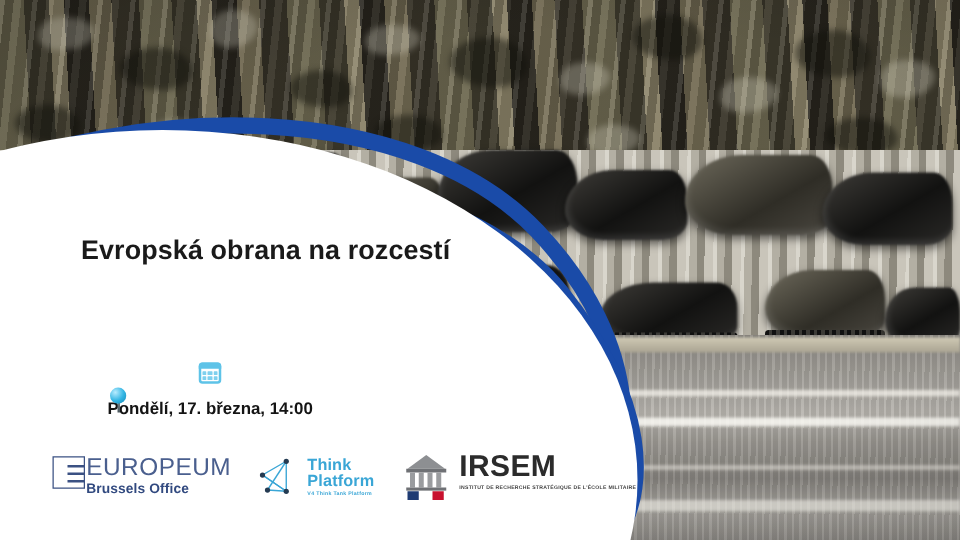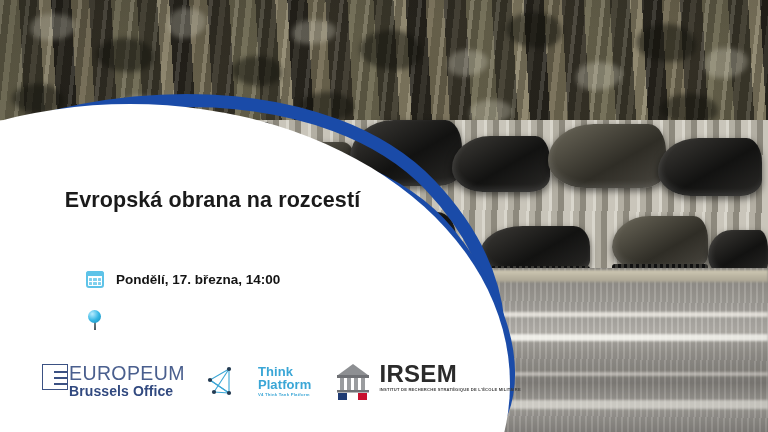--- a/index.html
+++ b/index.html
@@ -107,21 +107,21 @@
     text-align:center; font-size:15.5px; font-style:italic;
     font-weight:500; color:#1f1f1f; letter-spacing:.1px;
   }
 
   .info-row {
     position:absolute; display:flex; align-items:center; gap:12px;
   }
   .info-row .label {
     font-size:13.5px; font-weight:bold; color:#141414; white-space:nowrap;
   }
-  .row-date { left:86px; top:270px; }
+  .row-date { left:86px; top:289px;flex-direction:column; }
   .row-place { left:86px; top:310px; }
 
   
   .cal { width:18px; height:18px; position:relative; }
   .cal .body {
     position:absolute; inset:1px 0 0 0; border:2px solid #5ec3e8;
     border-radius:3px; background:#ffffff;
   }
   .cal .top {
     position:absolute; left:0; top:1px; width:18px; height:5px;
@@ -161,26 +161,26 @@
   }
   .eu-mark i:nth-child(1){ top:6px;  width:14px; }
   .eu-mark i:nth-child(2){ top:12px; width:14px; }
   .eu-mark i:nth-child(3){ top:18px; width:14px; }
   .eu-text { line-height:1; }
   .eu-word {
     font-size:19.5px; color:#4a5f8e; letter-spacing:.4px;
     font-weight:400; white-space:nowrap;
   }
   .eu-sub {
-    font-size:14px; color:#31497f; font-weight:bold;
+    font-size:11px; color:#31497f; font-weight:bold;
     letter-spacing:.1px; margin-top:1px; white-space:nowrap;
   }
 
   
-  .lg-visegrad { display:flex; align-items:center; gap:17px; }
+  .lg-visegrad { display:flex; align-items:center; gap:5px; }
   .tv-text { line-height:1.03; }
   .tv-l1, .tv-l2 {
     font-size:13px; color:#3aa6d6; font-weight:600; letter-spacing:.1px;
   }
   .tv-sub {
     font-size:4.2px; color:#3aa6d6; font-weight:bold;
     letter-spacing:.25px; margin-top:1.5px; white-space:nowrap;
   }
 
   

